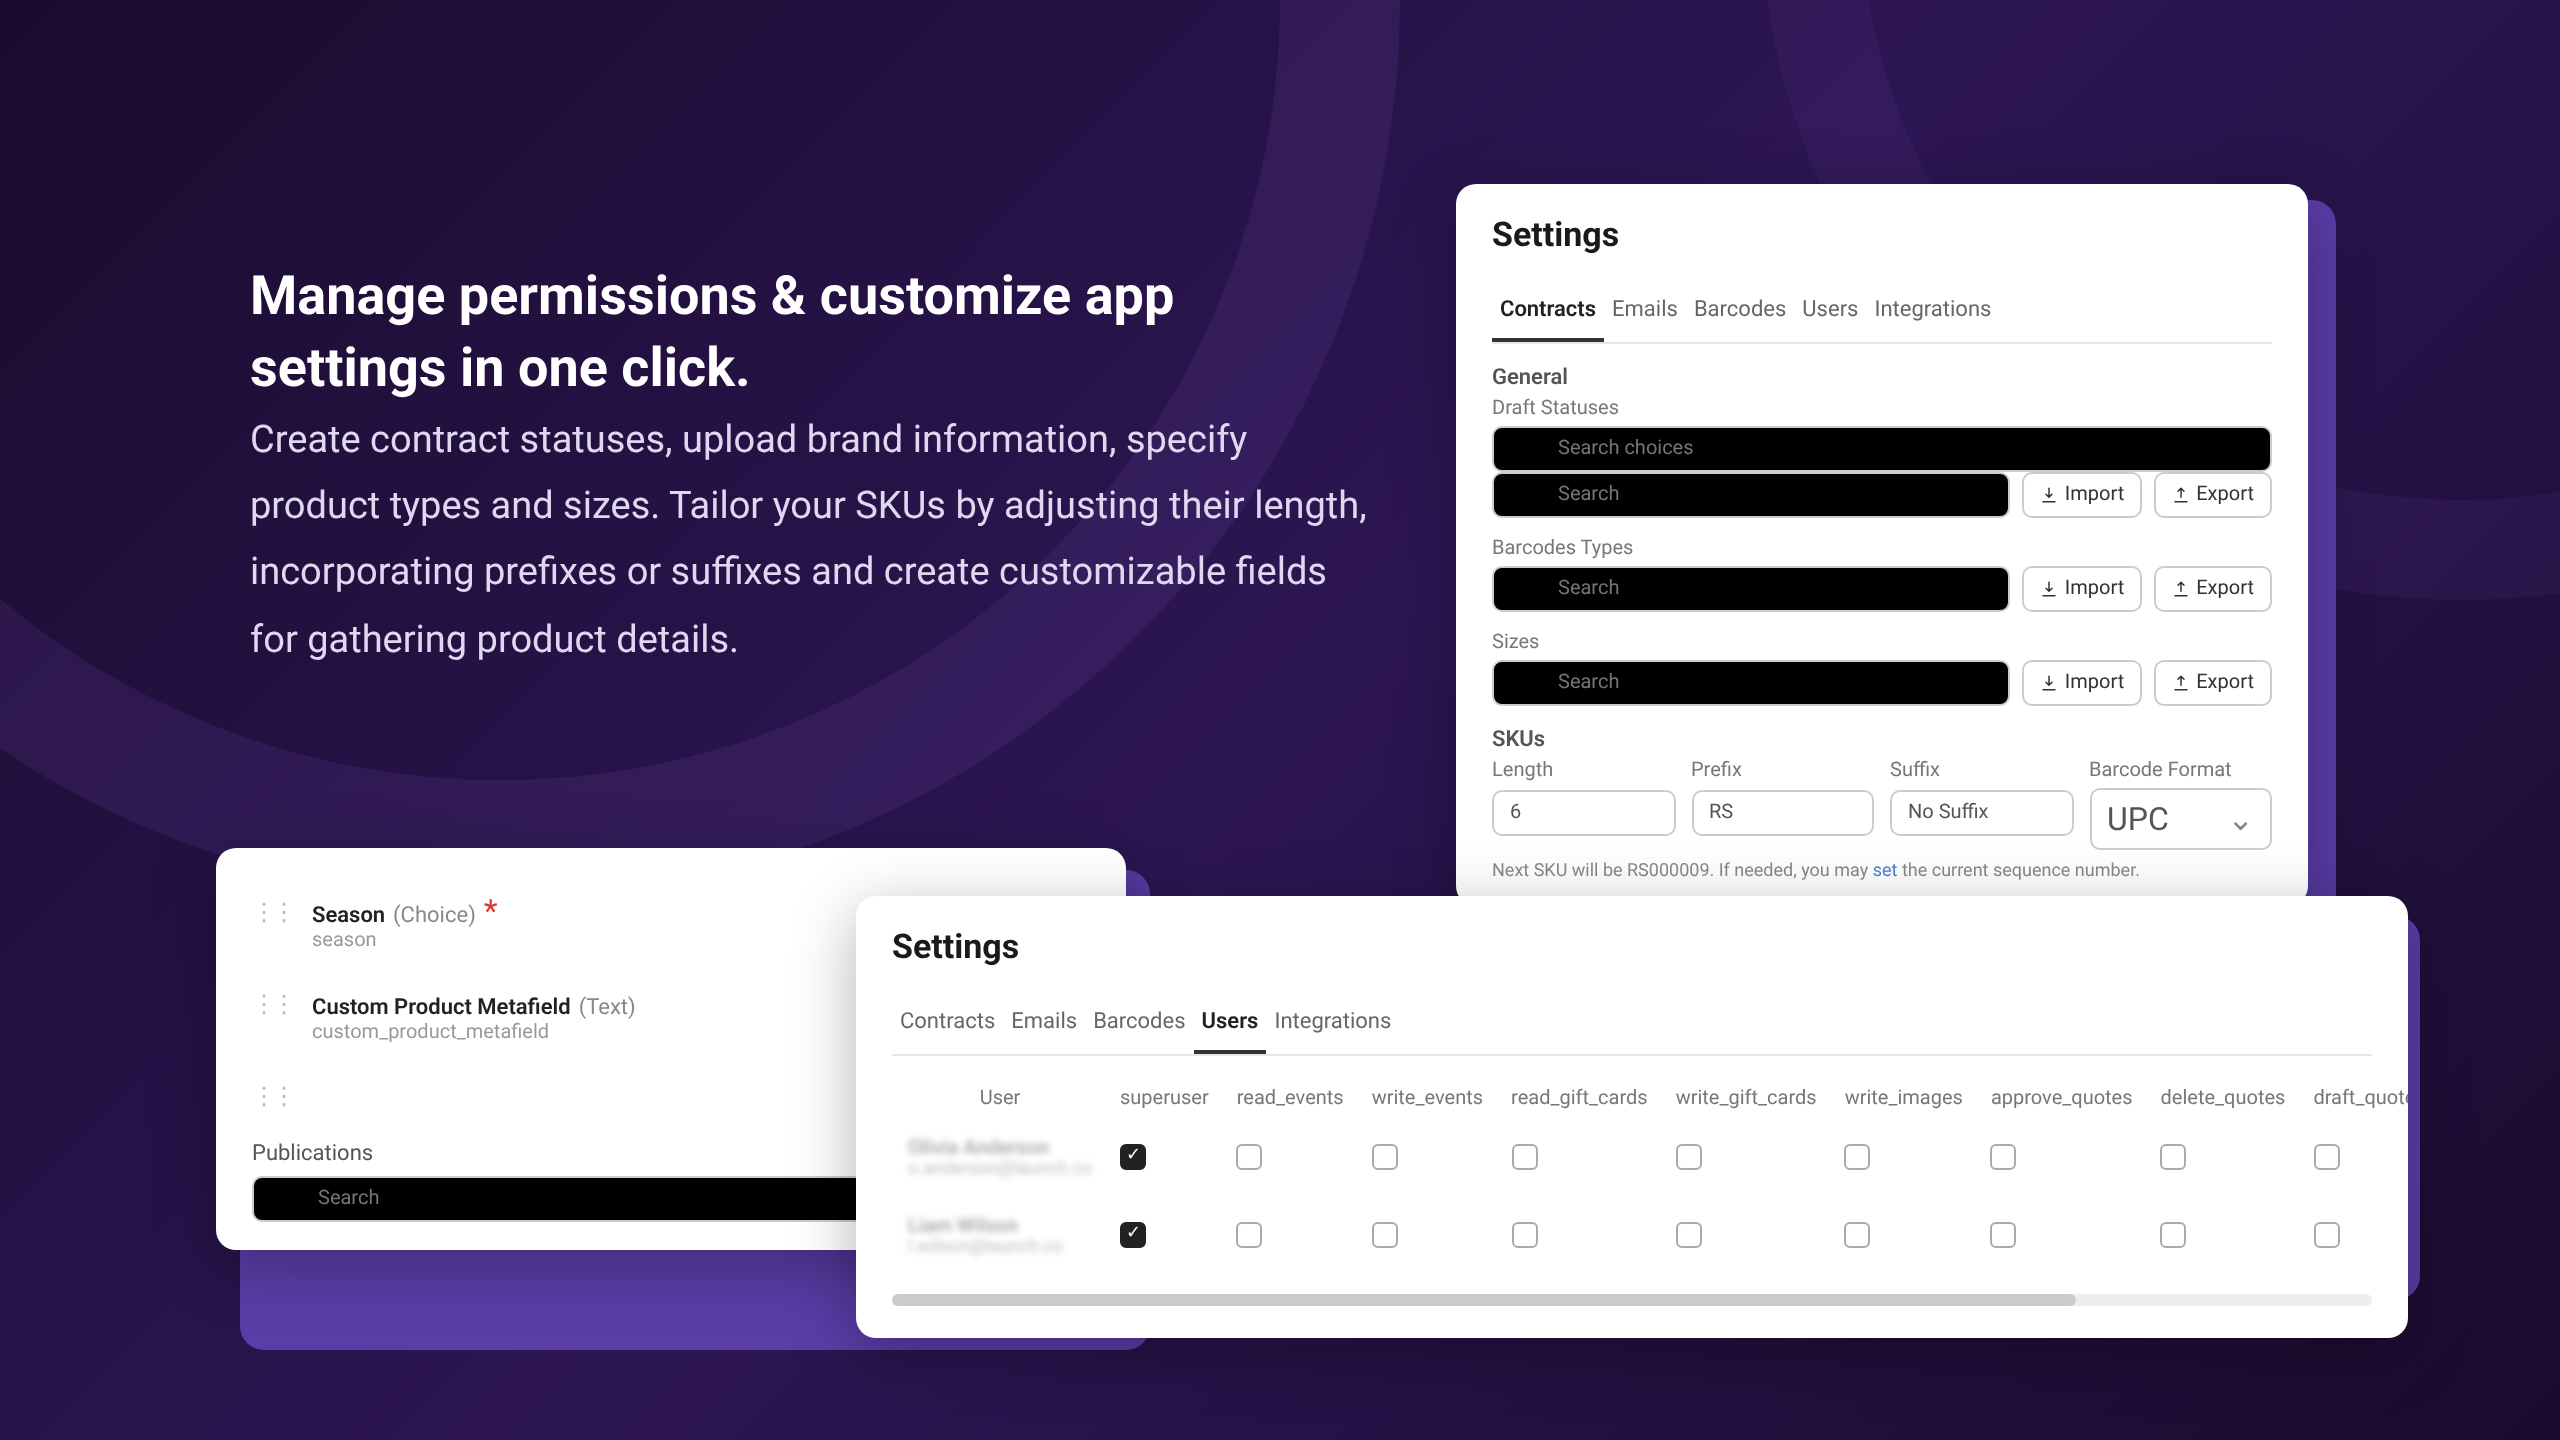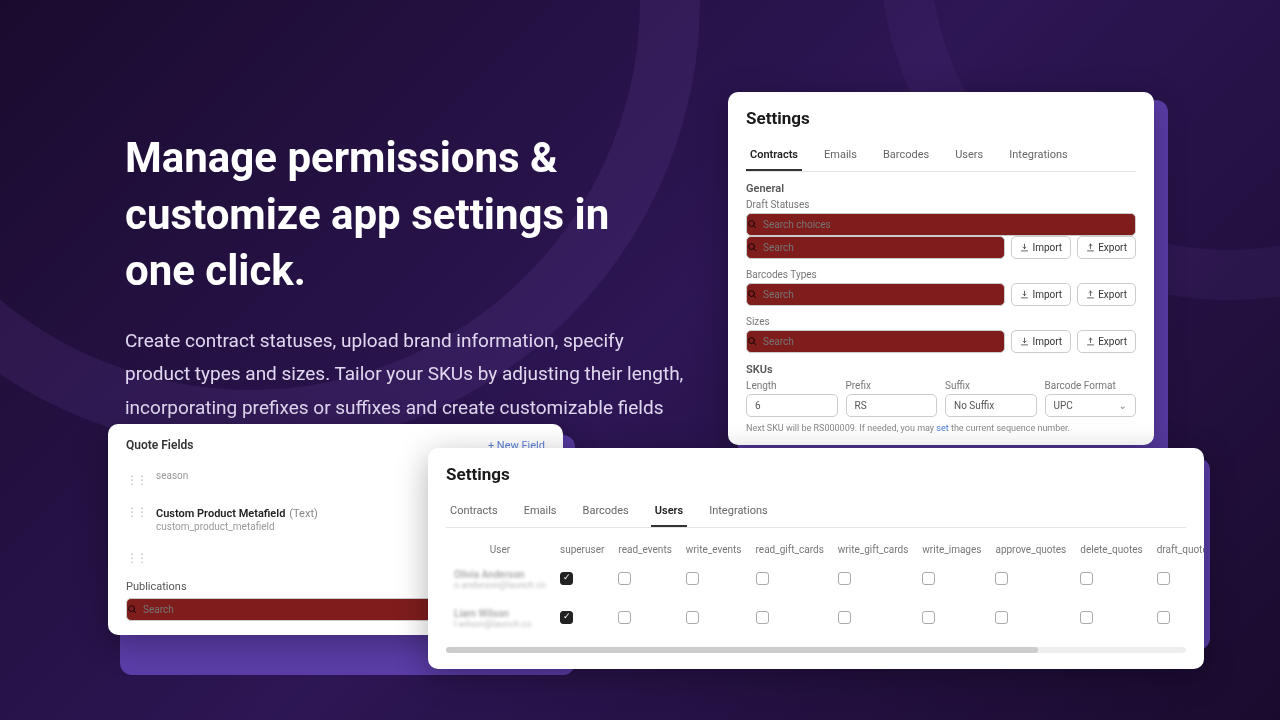--- a/index.html
+++ b/index.html
@@ -1,46 +1,46 @@
 <!DOCTYPE html>
 <html><head>
 <meta charset="utf-8">
 <style>
 * { margin: 0; padding: 0; box-sizing: border-box; font-family: -apple-system, BlinkMacSystemFont, 'Segoe UI', Roboto, sans-serif; }
 body { width: 1280px; height: 720px; background: linear-gradient(135deg, #1a0b2e 0%, #2d1654 50%, #1a0b2e 100%); position: relative; overflow: hidden; }
 .bg-curve { position: absolute; width: 900px; height: 900px; border: 60px solid rgba(120, 80, 180, 0.15); border-radius: 50%; top: -450px; left: -200px; }
 .bg-curve2 { position: absolute; width: 700px; height: 700px; border: 50px solid rgba(120, 80, 180, 0.1); border-radius: 50%; top: -400px; right: -300px; }
 
 .hero { position: absolute; left: 125px; top: 130px; width: 560px; color: #fff; }
-.hero h1 { font-size: 42px; font-weight: 700; line-height: 1.35; margin-bottom: 24px; }
+.hero h1 { font-size: 27px; font-weight: 700; line-height: 1.35; }
 .hero p { font-size: 19px; line-height: 1.75; color: #e0d8f0; }
 
 .panel { background: #fff; border-radius: 10px; box-shadow: 0 8px 32px rgba(0,0,0,0.3); position: absolute; }
 .panel-shadow { position: absolute; background: #5b3da8; border-radius: 12px; }
 
 
 .sp1-shadow { left: 738px; top: 100px; width: 430px; height: 372px; }
 .sp1 { left: 728px; top: 92px; width: 426px; padding: 16px 18px 12px; }
 .sp1 h2 { font-size: 17px; font-weight: 700; color: #1a1a1a; margin-bottom: 14px; }
-.tabs { display: flex; gap: 18px; border-bottom: 1px solid #e5e5e5; margin-bottom: 10px; }
+.tabs { display: flex; border-bottom: 1px solid #e5e5e5; margin-bottom: 10px; }
 .tab { font-size: 11px; color: #666; padding: 6px 4px 8px; cursor: pointer; }
 .tab.active { color: #222; font-weight: 600; border-bottom: 2px solid #333; }
 .section-label { font-size: 11px; color: #555; font-weight: 600; margin-bottom: 4px; margin-top: 8px; }
 .field-label { font-size: 10px; color: #777; margin-bottom: 3px; }
-.search-box { display: flex; align-items: flex-start; border: 1px solid #ccc; border-radius: 5px; padding: 5px 0; background: #7f1d1d; }
+.search-box { display: flex; align-items: flex-end; border: 1px solid #ccc; border-radius: 5px; padding: 5px 16px; background: #000000; }
 .search-box svg { width: 10px; height: 10px; stroke: #888; margin-right: 6px; }
 .search-box input { border: none; outline: none; font-size: 10px; background: transparent; flex: 1; color: #999; }
 .row-with-btns { display: flex; gap: 6px; align-items: center; }
 .row-with-btns .search-box { flex: 1; }
 .btn-sm { display: flex; align-items: center; gap: 3px; border: 1px solid #ccc; border-radius: 5px; padding: 5px 8px; font-size: 10px; color: #333; cursor: pointer; background: #fff; }
 .btn-sm svg { width: 9px; height: 9px; }
 .sku-row { display: flex; gap: 8px; }
 .sku-col { flex: 1; }
 .input-sm { border: 1px solid #ccc; border-radius: 5px; padding: 5px 8px; font-size: 10px; width: 100%; color: #555; }
-.select-sm { border: 1px solid #ccc; border-radius: 5px; padding: 5px 8px; font-size: 10px; width: 100%; color: #555; background: #fff; position: relative; }
+.select-sm { border: 1px solid #ccc; border-radius: 5px; padding: 5px 8px; font-size: 16px; width: 100%; color: #555; background: #fff; position: relative; }
 .hint { font-size: 9px; color: #888; margin-top: 6px; }
 .hint .link { color: #4a7fd6; }
 
 
 .qf-shadow { left: 120px; top: 435px; width: 455px; height: 240px; }
 .qf { left: 108px; top: 424px; width: 455px; padding: 14px 18px; }
 .qf-header { display: flex; justify-content: space-between; align-items: center; margin-bottom: 10px; }
 .qf-title { font-size: 12px; font-weight: 600; color: #333; }
 .qf-newbtn { font-size: 11px; color: #5b7fd6; cursor: pointer; }
 .field-item { display: flex; align-items: flex-start; gap: 10px; padding: 8px 0; }
@@ -187,28 +187,25 @@
     <div class="sku-col">
       <div class="field-label">Barcode Format</div>
       <div class="select-sm"><span>UPC</span><span style="float:right;color:#888">⌄</span></div>
     </div>
   </div>
   <div class="hint"><span>Next SKU will be RS000009. If needed, you may </span><span class="link">set</span><span> the current sequence number.</span></div>
 </div>
 
 <div class="panel-shadow qf-shadow"></div>
 <div class="panel qf">
-  <div class="qf-header">
-    <div class="qf-title">Quote Fields</div>
-    <div class="qf-newbtn">+  New Field</div>
-  </div>
   <div id="qf-fields">
       <div class="field-item">
         <div class="drag-handle">⋮⋮</div>
     <div class="field-info">
+      <div><span class="field-name">Season</span> <span class="field-type">(Choice)</span> <span class="req">*</span></div>
       <div class="field-key">season</div>
     </div>
       </div>
       <div class="field-item">
         <div class="drag-handle">⋮⋮</div>
     <div class="field-info">
       <div><span class="field-name">Custom Product Metafield</span> <span class="field-type">(Text)</span> <span class="req"></span></div>
       <div class="field-key">custom_product_metafield</div>
     </div>
       </div>

